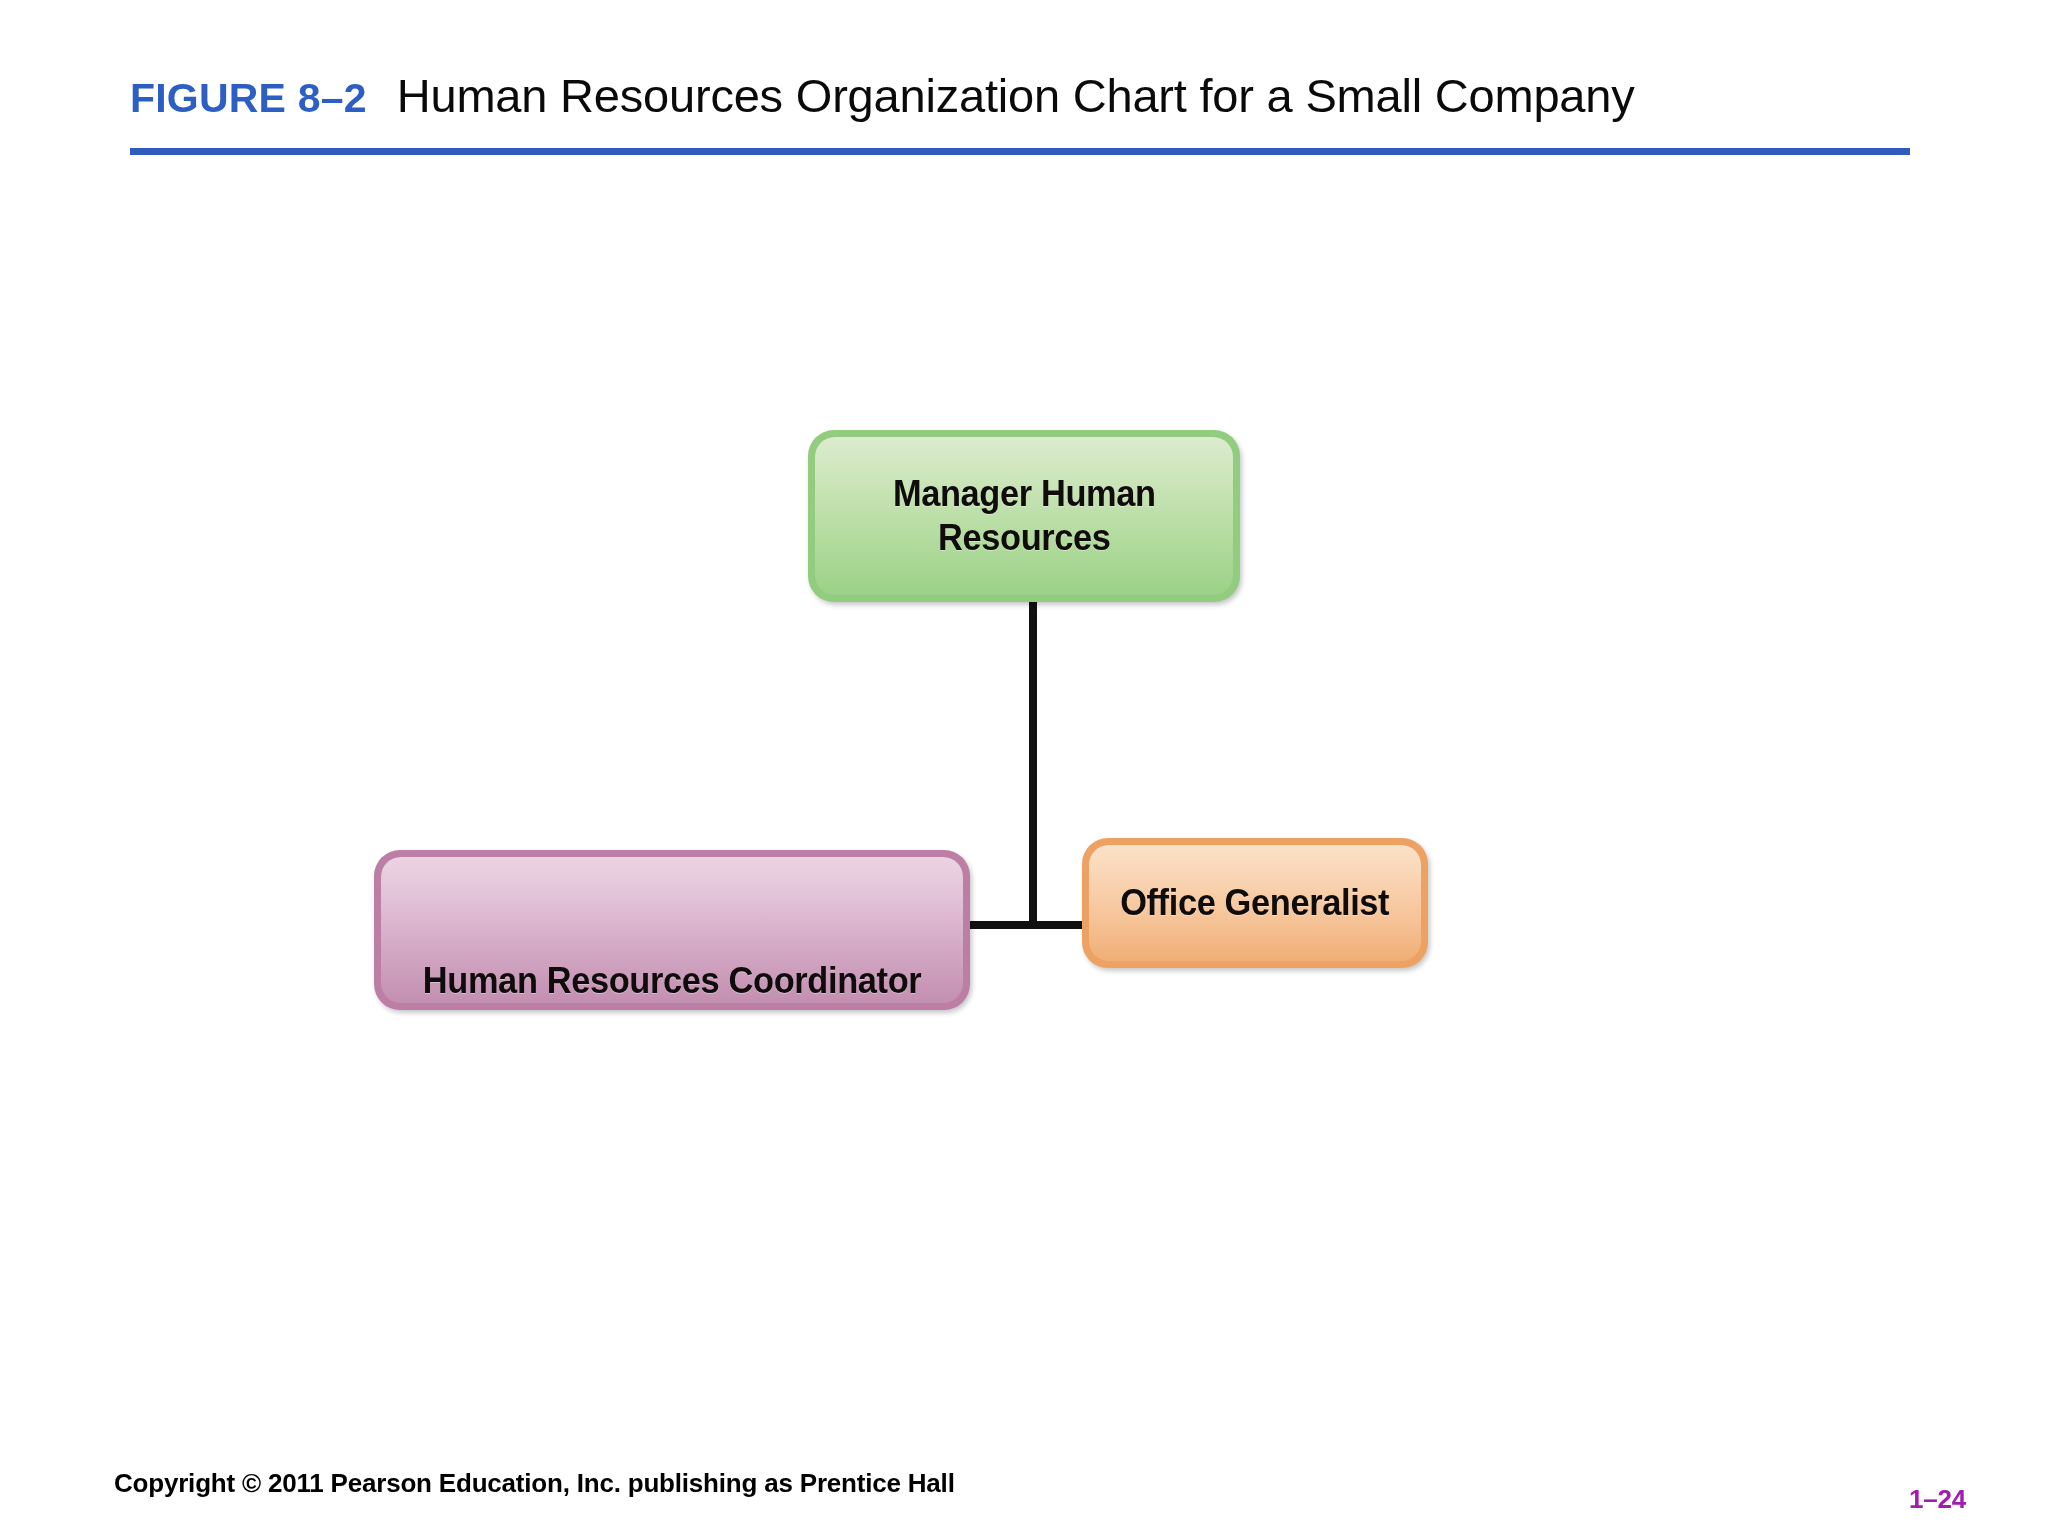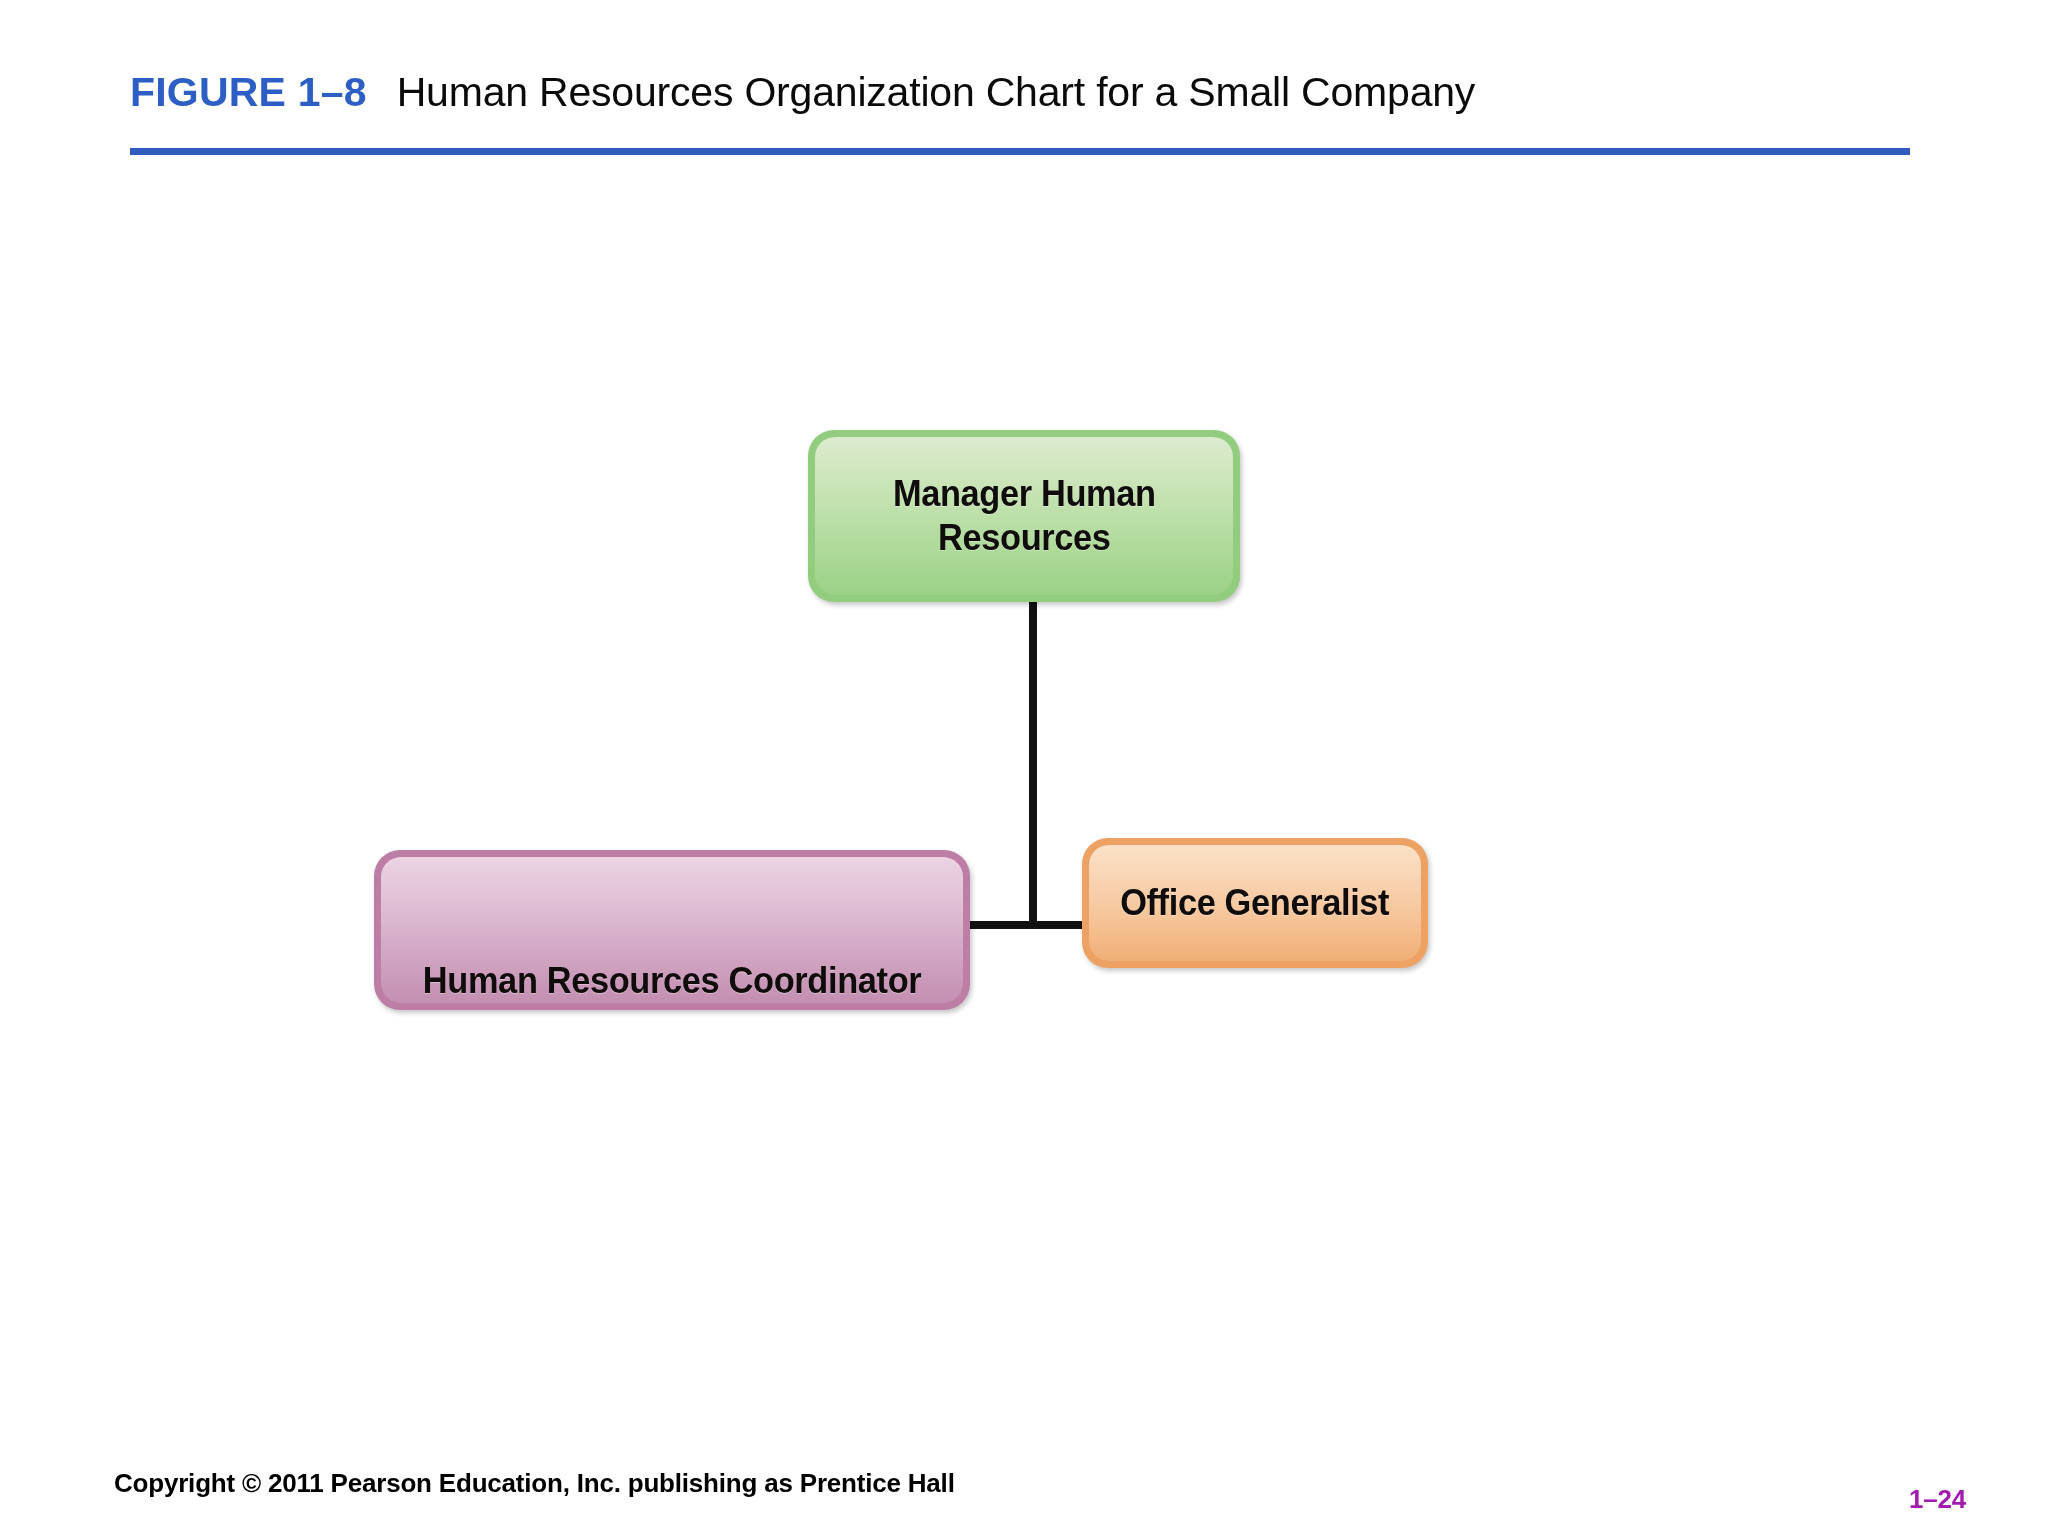--- a/index.html
+++ b/index.html
@@ -31,21 +31,21 @@
     white-space: nowrap;
     line-height: 1;
   }
   #figure-label {
     font-size: 41px;
     font-weight: bold;
     color: #2c5ec4;
     letter-spacing: 0.2px;
   }
   #figure-title {
-    font-size: 41px;
+    font-size: 47px;
     font-weight: normal;
     color: #0a0a0a;
     margin-left: 30px;
     letter-spacing: -0.2px;
   }
   #title-rule {
     position: absolute;
     left: 0;
     top: 76px;
     width: 1780px;
@@ -172,21 +172,21 @@
     color: #a21caf;
     letter-spacing: -0.2px;
     white-space: nowrap;
   }
 </style>
 </head>
 <body>
 
 <div id="slide-header">
   <div id="title-line">
-    <span id="figure-label">FIGURE 1–8</span><span id="figure-title">Human Resources Organization Chart for a Small Company</span>
+    <span id="figure-label">FIGURE 8–2</span><span id="figure-title">Human Resources Organization Chart for a Small Company</span>
   </div>
   <div id="title-rule"></div>
 </div>
 
 <div id="org-chart">
 
   <div class="connector" id="connector-vertical"></div>
   <div class="connector" id="connector-horizontal"></div>
 
   <div class="node" id="node-manager">

